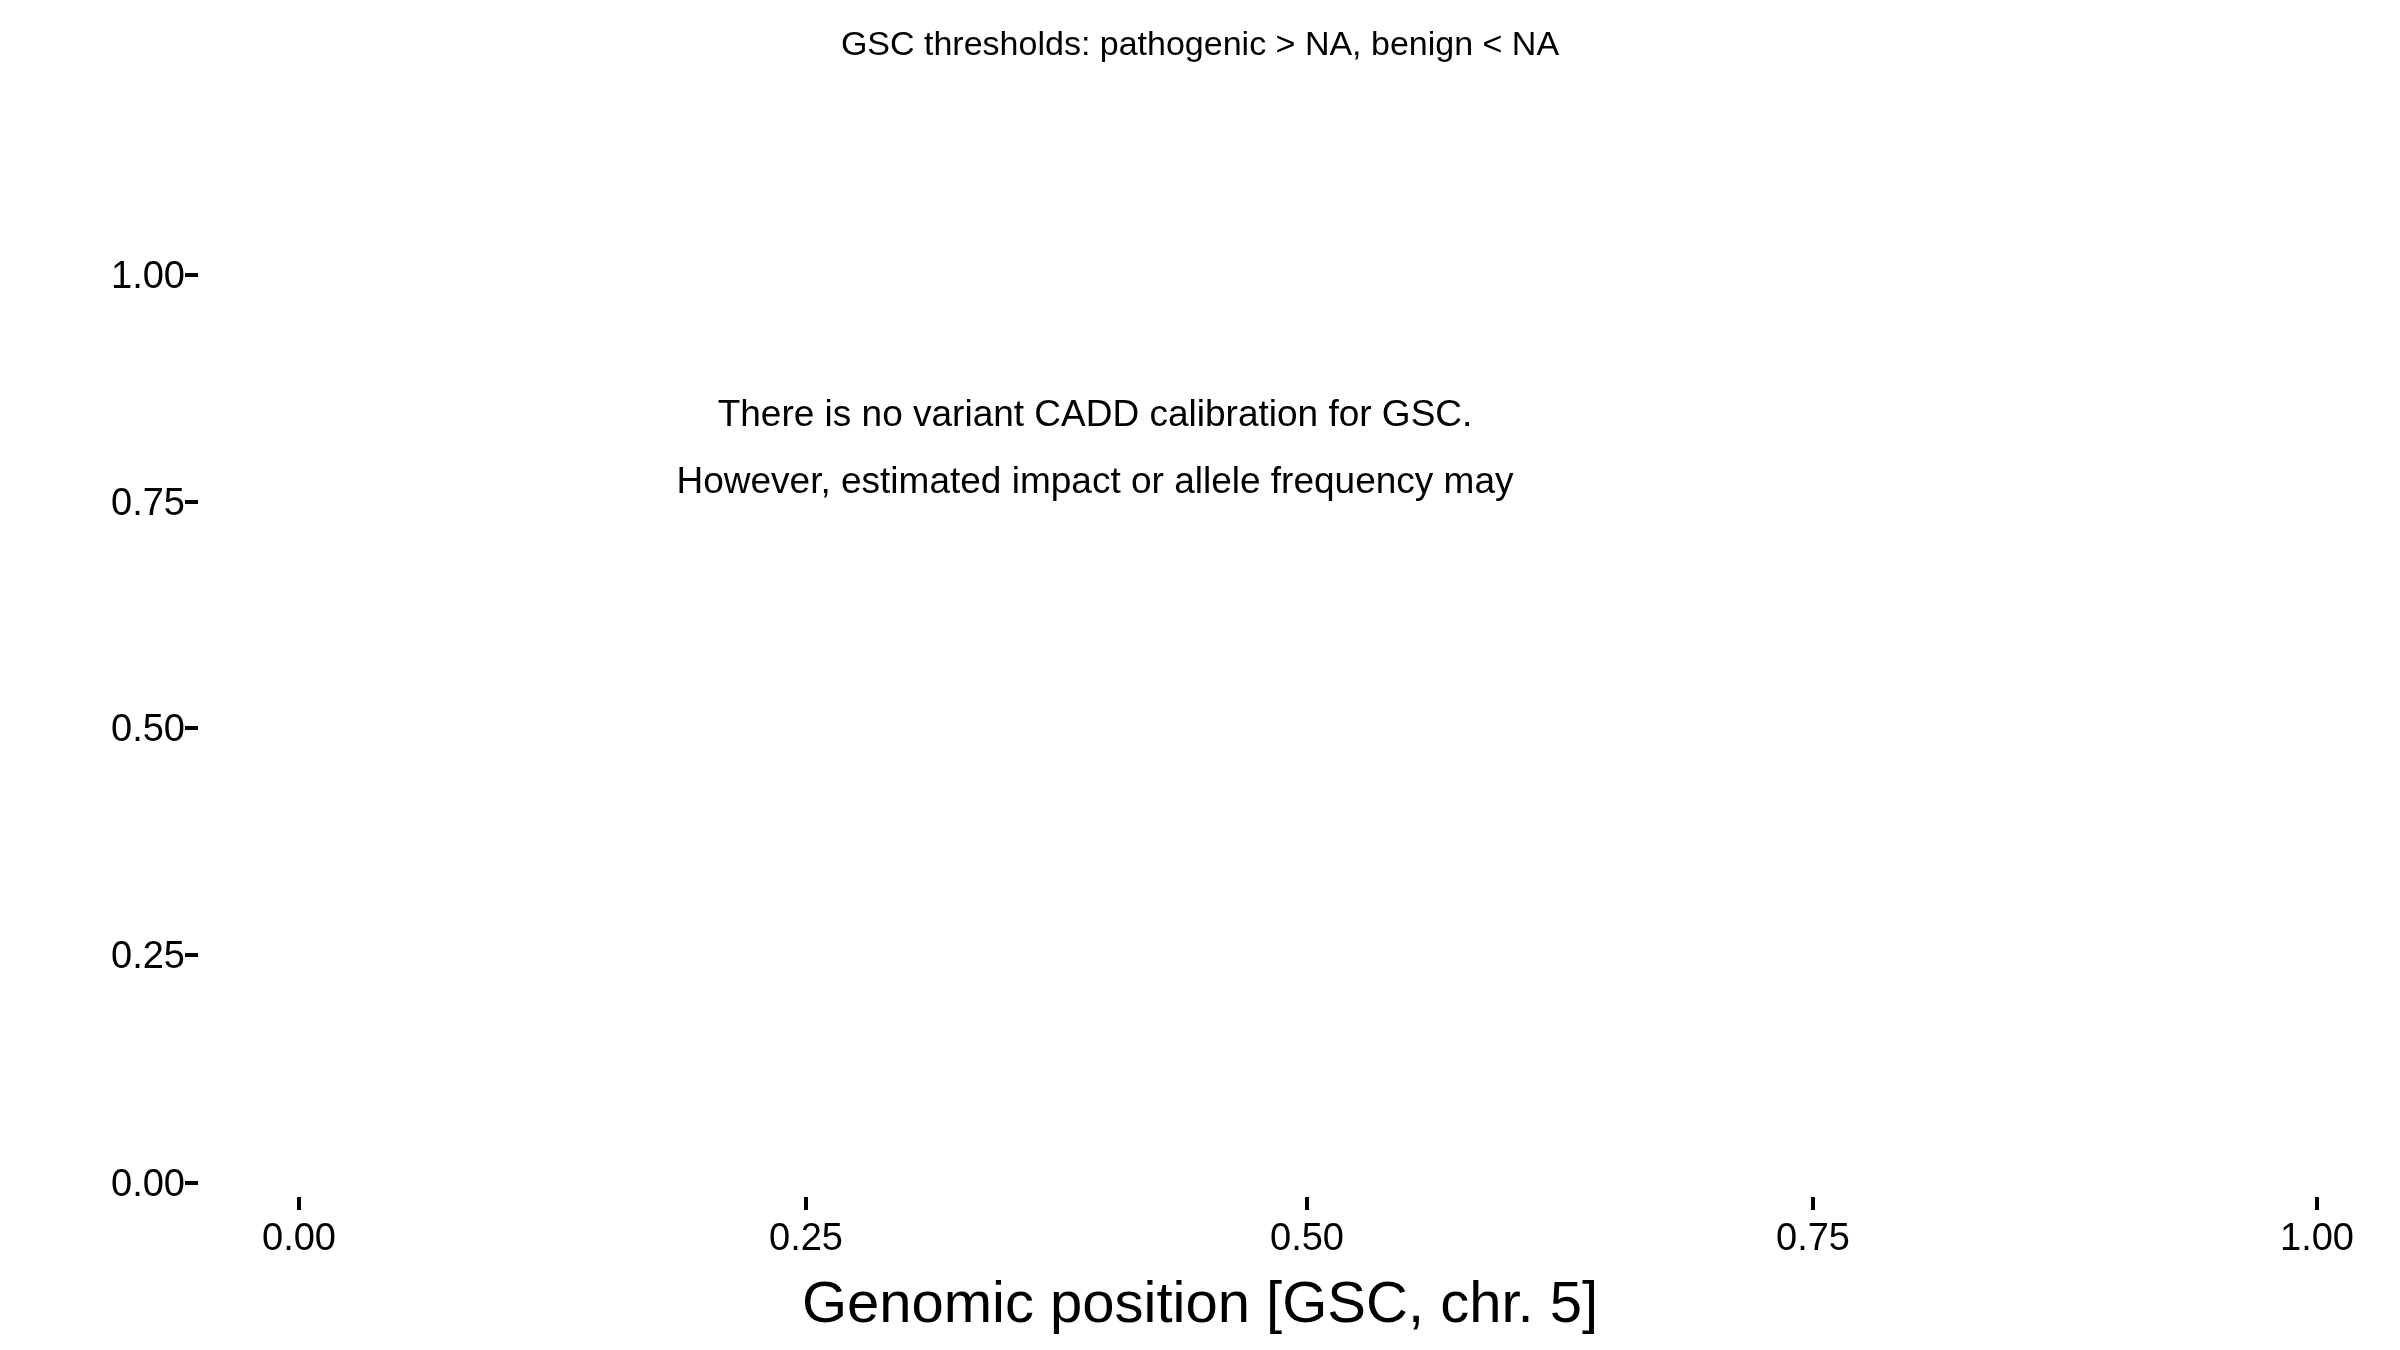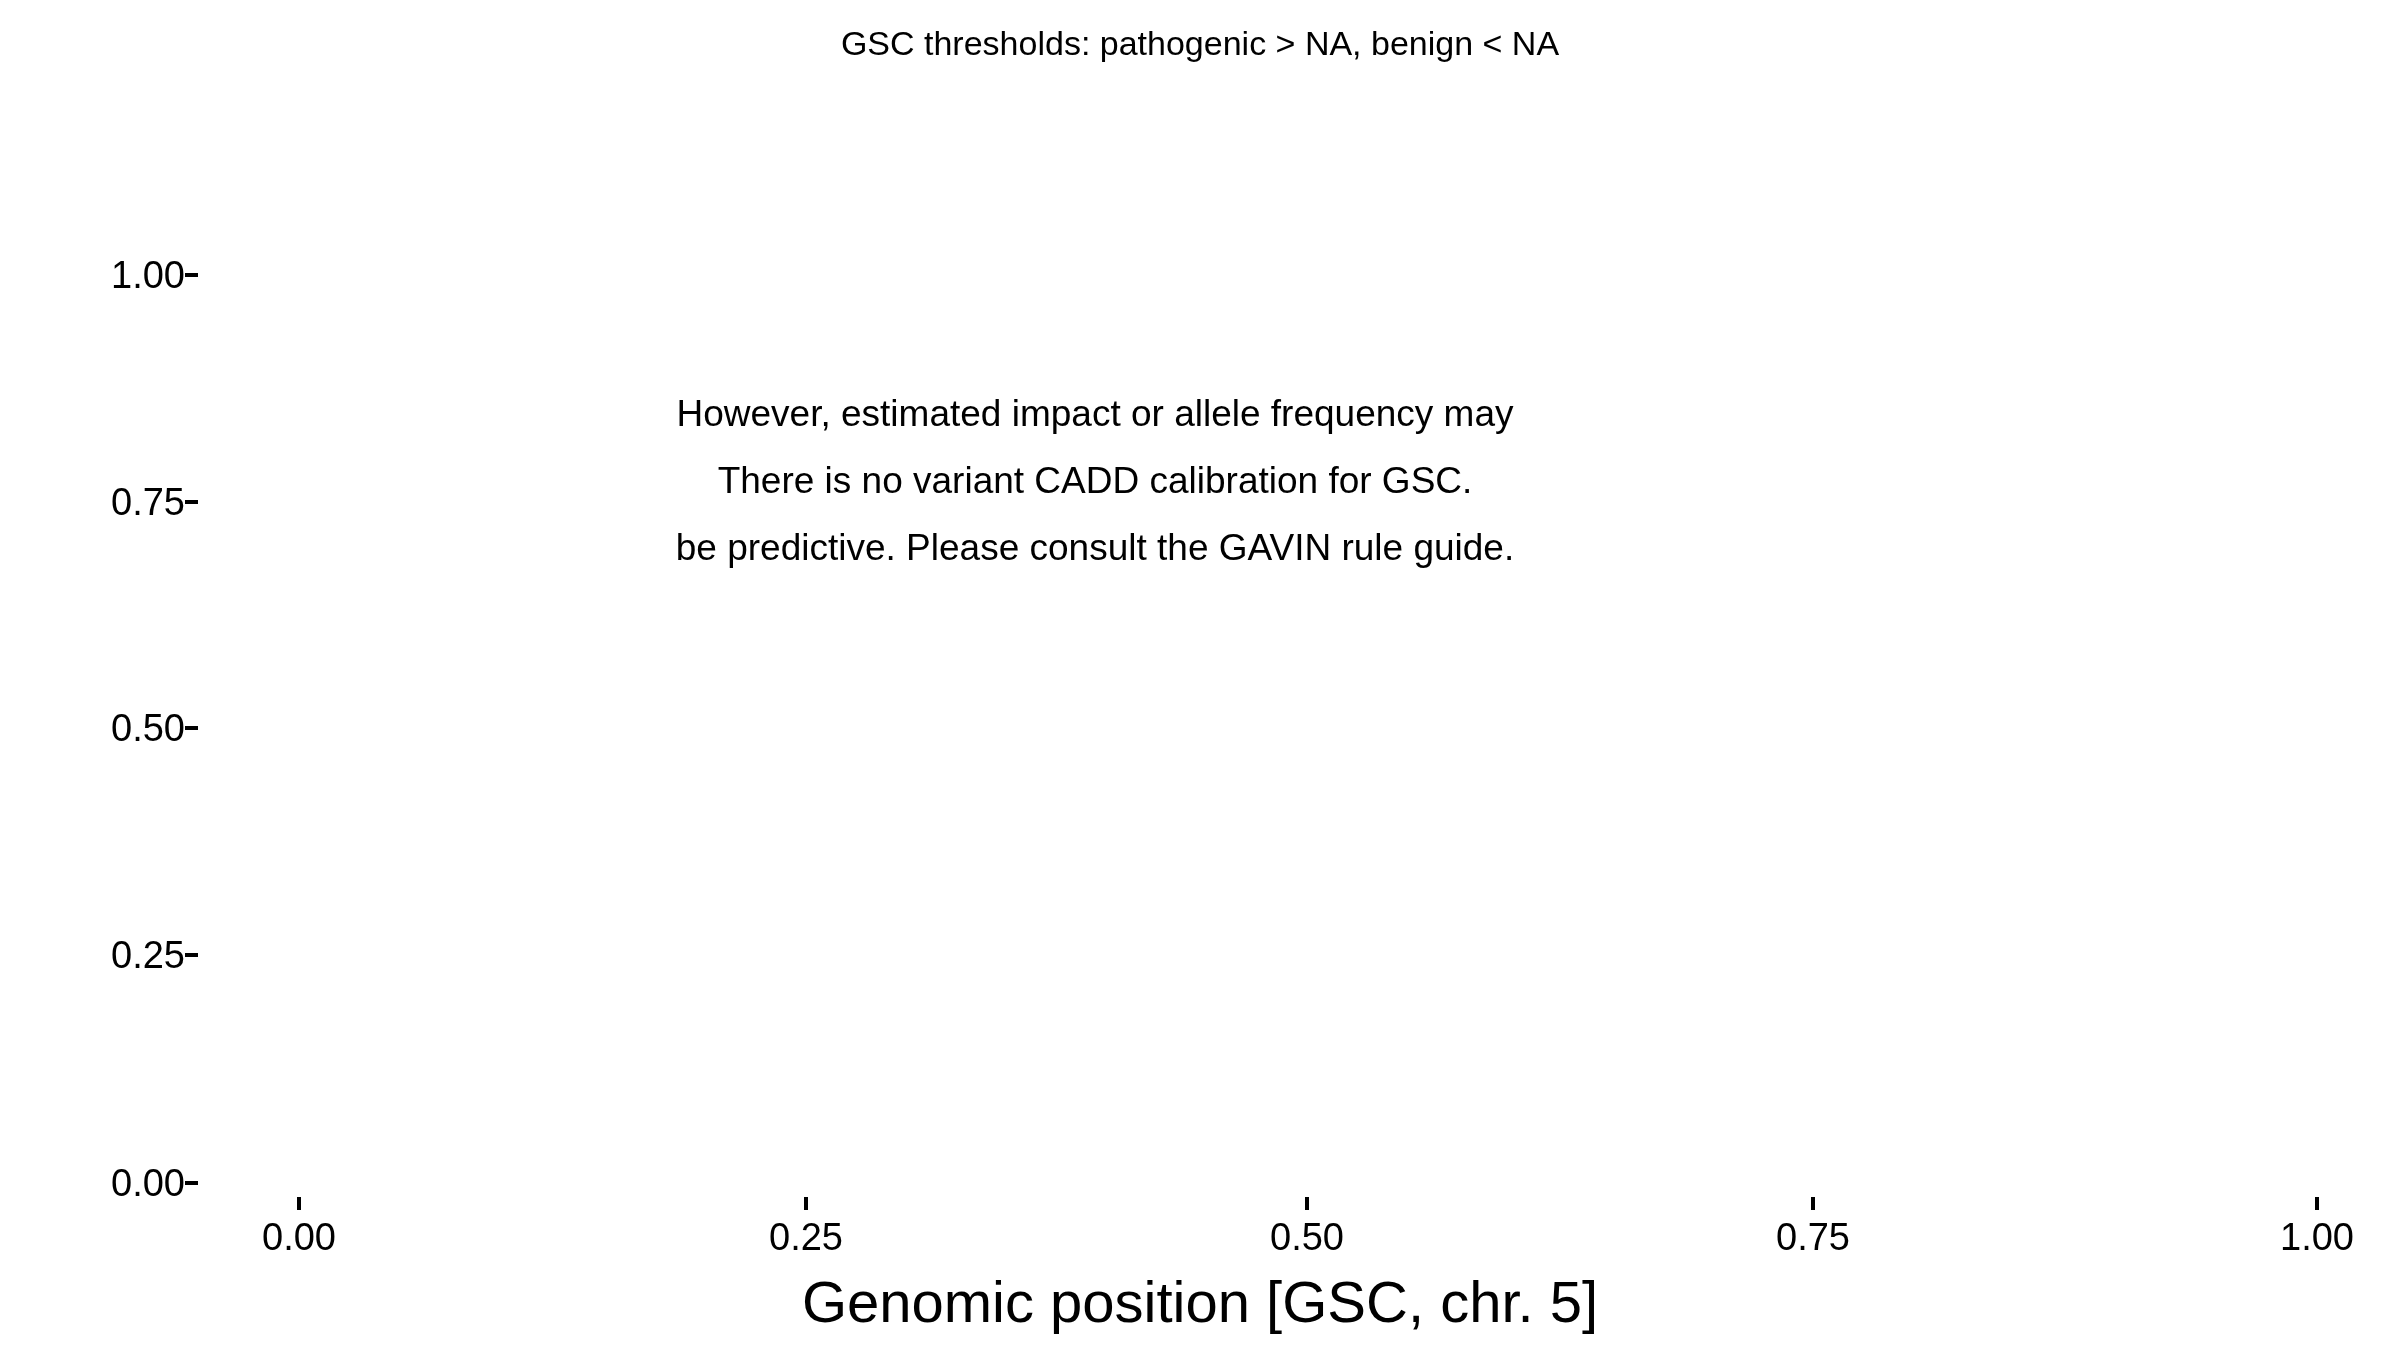--- a/index.html
+++ b/index.html
@@ -163,20 +163,19 @@
 
   <div class="xtick-mark" style="left:1811px;"></div>
   <div class="xtick-label" style="left:1813px;">0.75</div>
 
   <div class="xtick-mark" style="left:2315px;"></div>
   <div class="xtick-label" style="left:2317px;">1.00</div>
 
   <div class="panel"></div>
 
   <div class="annotation">
+    <div class="annotation-line">There is no variant CADD calibration for GSC.</div>
     <div class="annotation-line">However, estimated impact or allele frequency may</div>
-    <div class="annotation-line">There is no variant CADD calibration for GSC.</div>
-    <div class="annotation-line">be predictive. Please consult the GAVIN rule guide.</div>
   </div>
 
   <div class="xlabel">Genomic position [GSC, chr. 5]</div>
 
 </div>
 
 </body></html>

